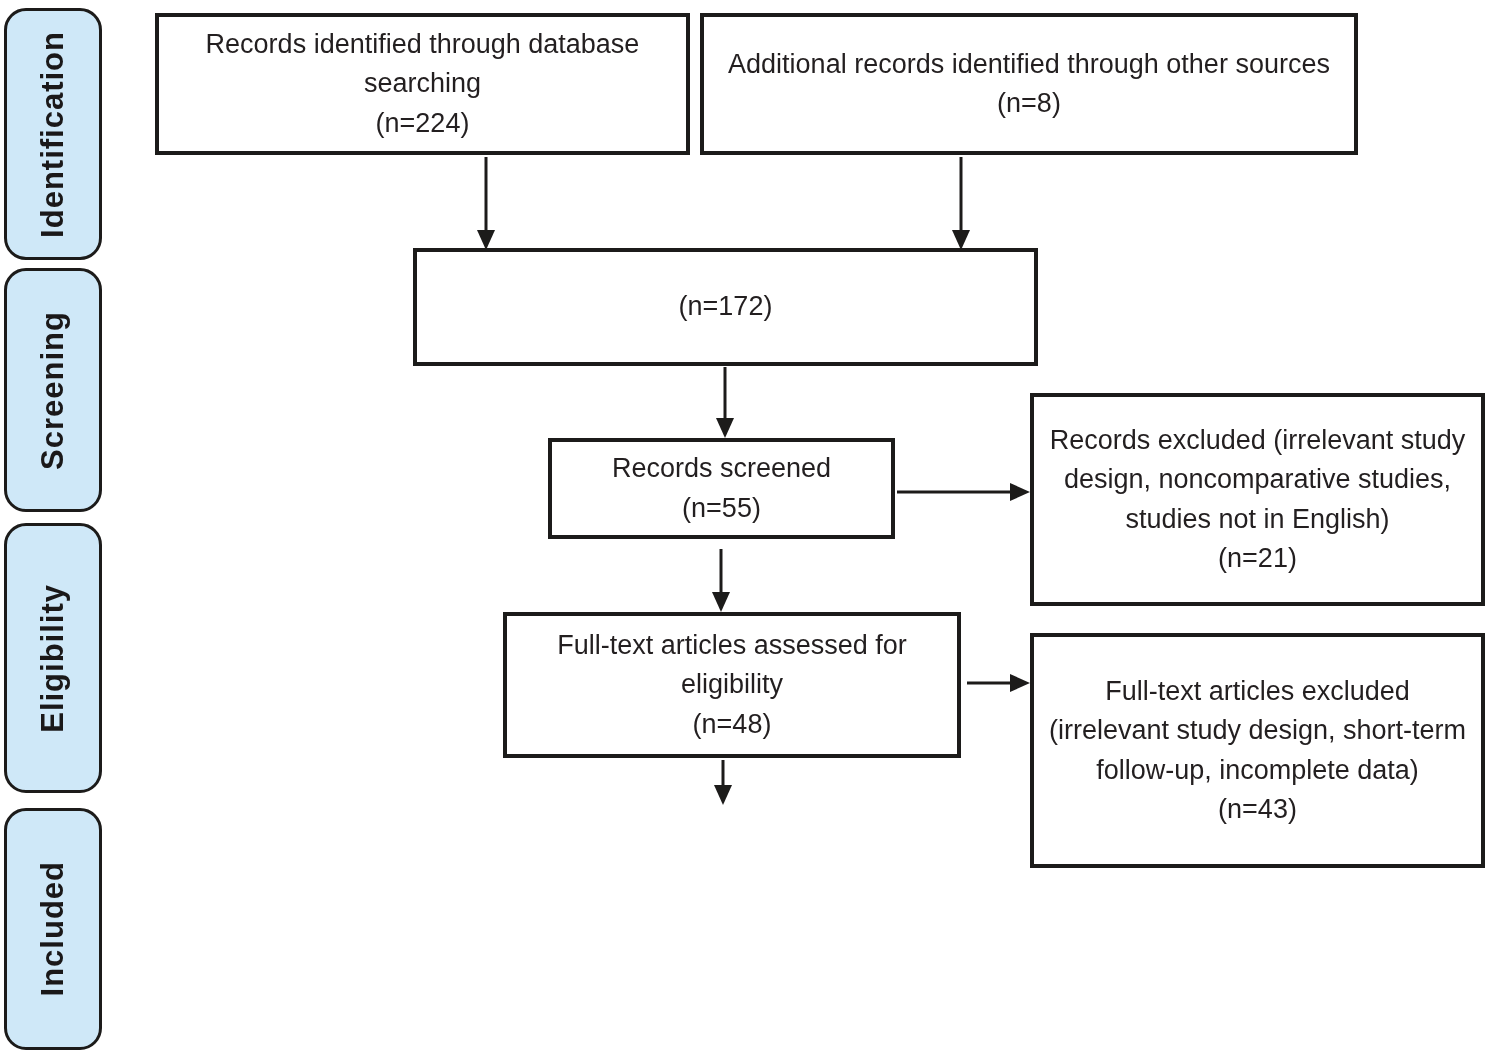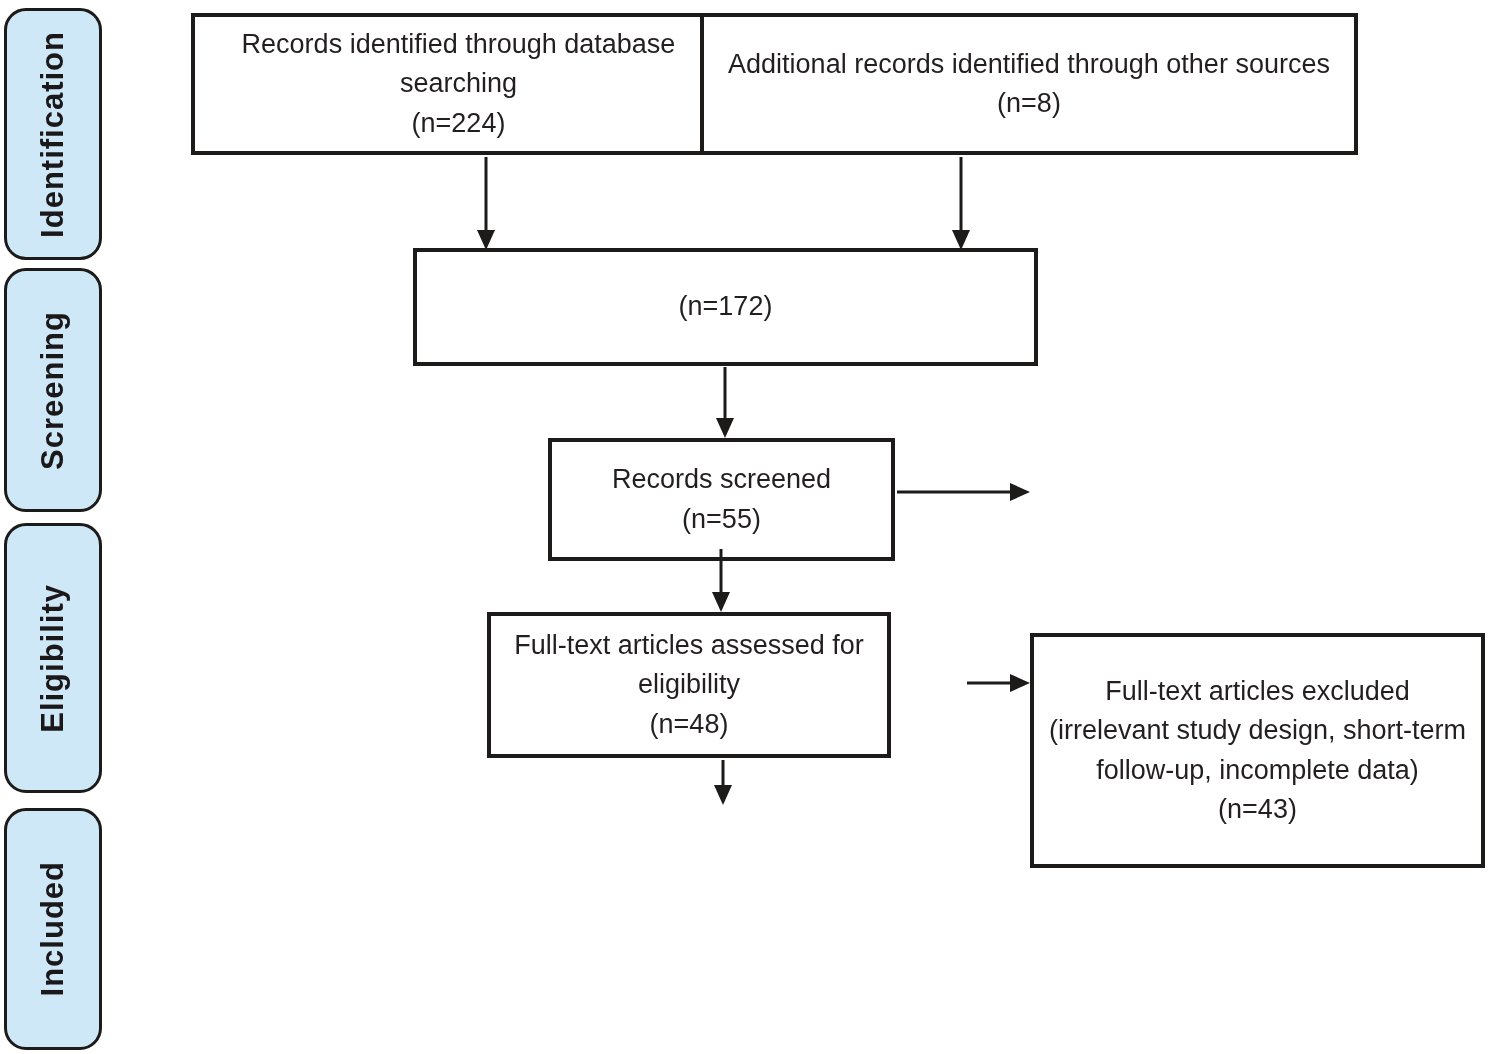--- a/index.html
+++ b/index.html
@@ -53,26 +53,26 @@
     flex-direction: column;
     align-items: center;
     justify-content: center;
     text-align: center;
     font-size: 27px;
     line-height: 1.45;
     padding: 4px 16px;
   }
   .node .txt, .node .cnt { display: block; }
 
-  #box-records-identified { left: 155px;  top: 13px;  width: 535px; height: 142px; margin-left: 36px; }
+  #box-records-identified { left: 155px;  top: 13px;  width: 535px; height: 142px; }
   #box-additional-records { left: 700px;  top: 13px;  width: 658px; height: 142px; }
   #box-after-duplicates   { left: 413px;  top: 248px; width: 625px; height: 118px; }
-  #box-records-screened   { left: 548px;  top: 438px; width: 347px; height: 123px; }
+  #box-records-screened   { left: 548px;  top: 438px; width: 347px; height: 101px; }
   #box-records-excluded   { left: 1030px; top: 393px; width: 455px; height: 213px; padding: 4px 8px; }
-  #box-fulltext-assessed  { left: 487px;  top: 612px; width: 404px; height: 146px; text-align: center; }
+  #box-fulltext-assessed  { left: 503px;  top: 612px; width: 458px; height: 146px; text-align: center; }
   #box-fulltext-excluded  { left: 1030px; top: 633px; width: 455px; height: 235px; padding: 14px 8px; }
   #box-studies-included   { left: 487px;  top: 805px; width: 478px; height: 150px; }
 
   
   .arrows {
     position: absolute;
     left: 0; top: 0;
     width: 1493px;
     height: 1054px;
     pointer-events: none;
@@ -110,20 +110,24 @@
 
   <div class="node" id="box-after-duplicates">
     <span class="cnt">(n=172)</span>
   </div>
 
   <div class="node" id="box-records-screened">
     <span class="txt">Records screened</span>
     <span class="cnt">(n=55)</span>
   </div>
 
+  <div class="node" id="box-records-excluded">
+    <span class="txt">Records excluded (irrelevant study design, noncomparative studies, studies not in English)</span>
+    <span class="cnt">(n=21)</span>
+  </div>
 
   <div class="node" id="box-fulltext-assessed">
     <span class="txt">Full-text articles assessed for eligibility</span>
     <span class="cnt">(n=48)</span>
   </div>
 
   <div class="node" id="box-fulltext-excluded">
     <span class="txt">Full-text articles excluded (irrelevant study design, short-term follow-up, incomplete data)</span>
     <span class="cnt">(n=43)</span>
   </div>

